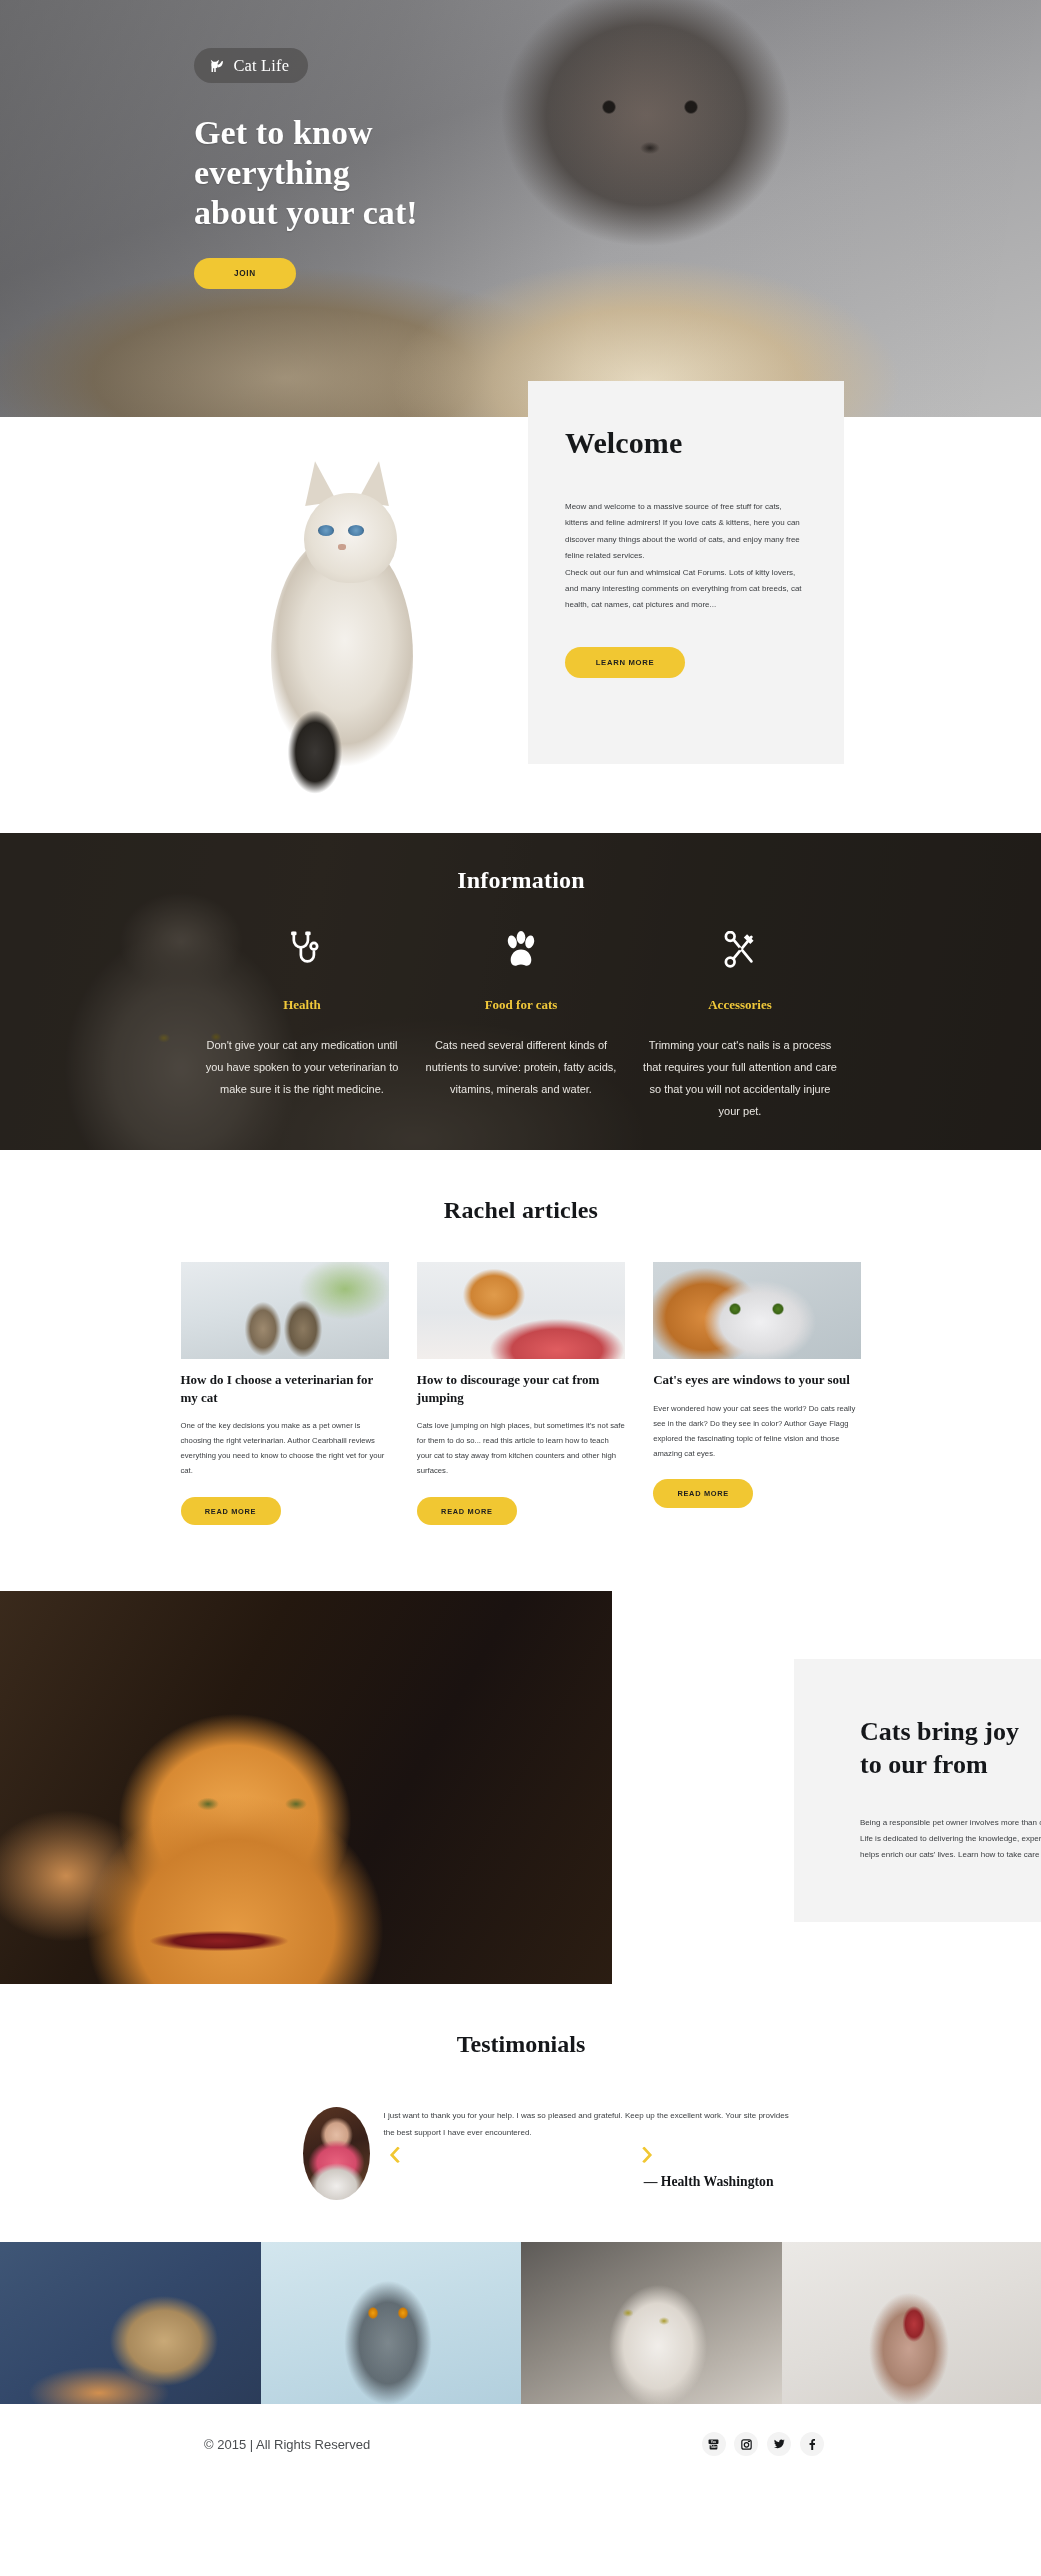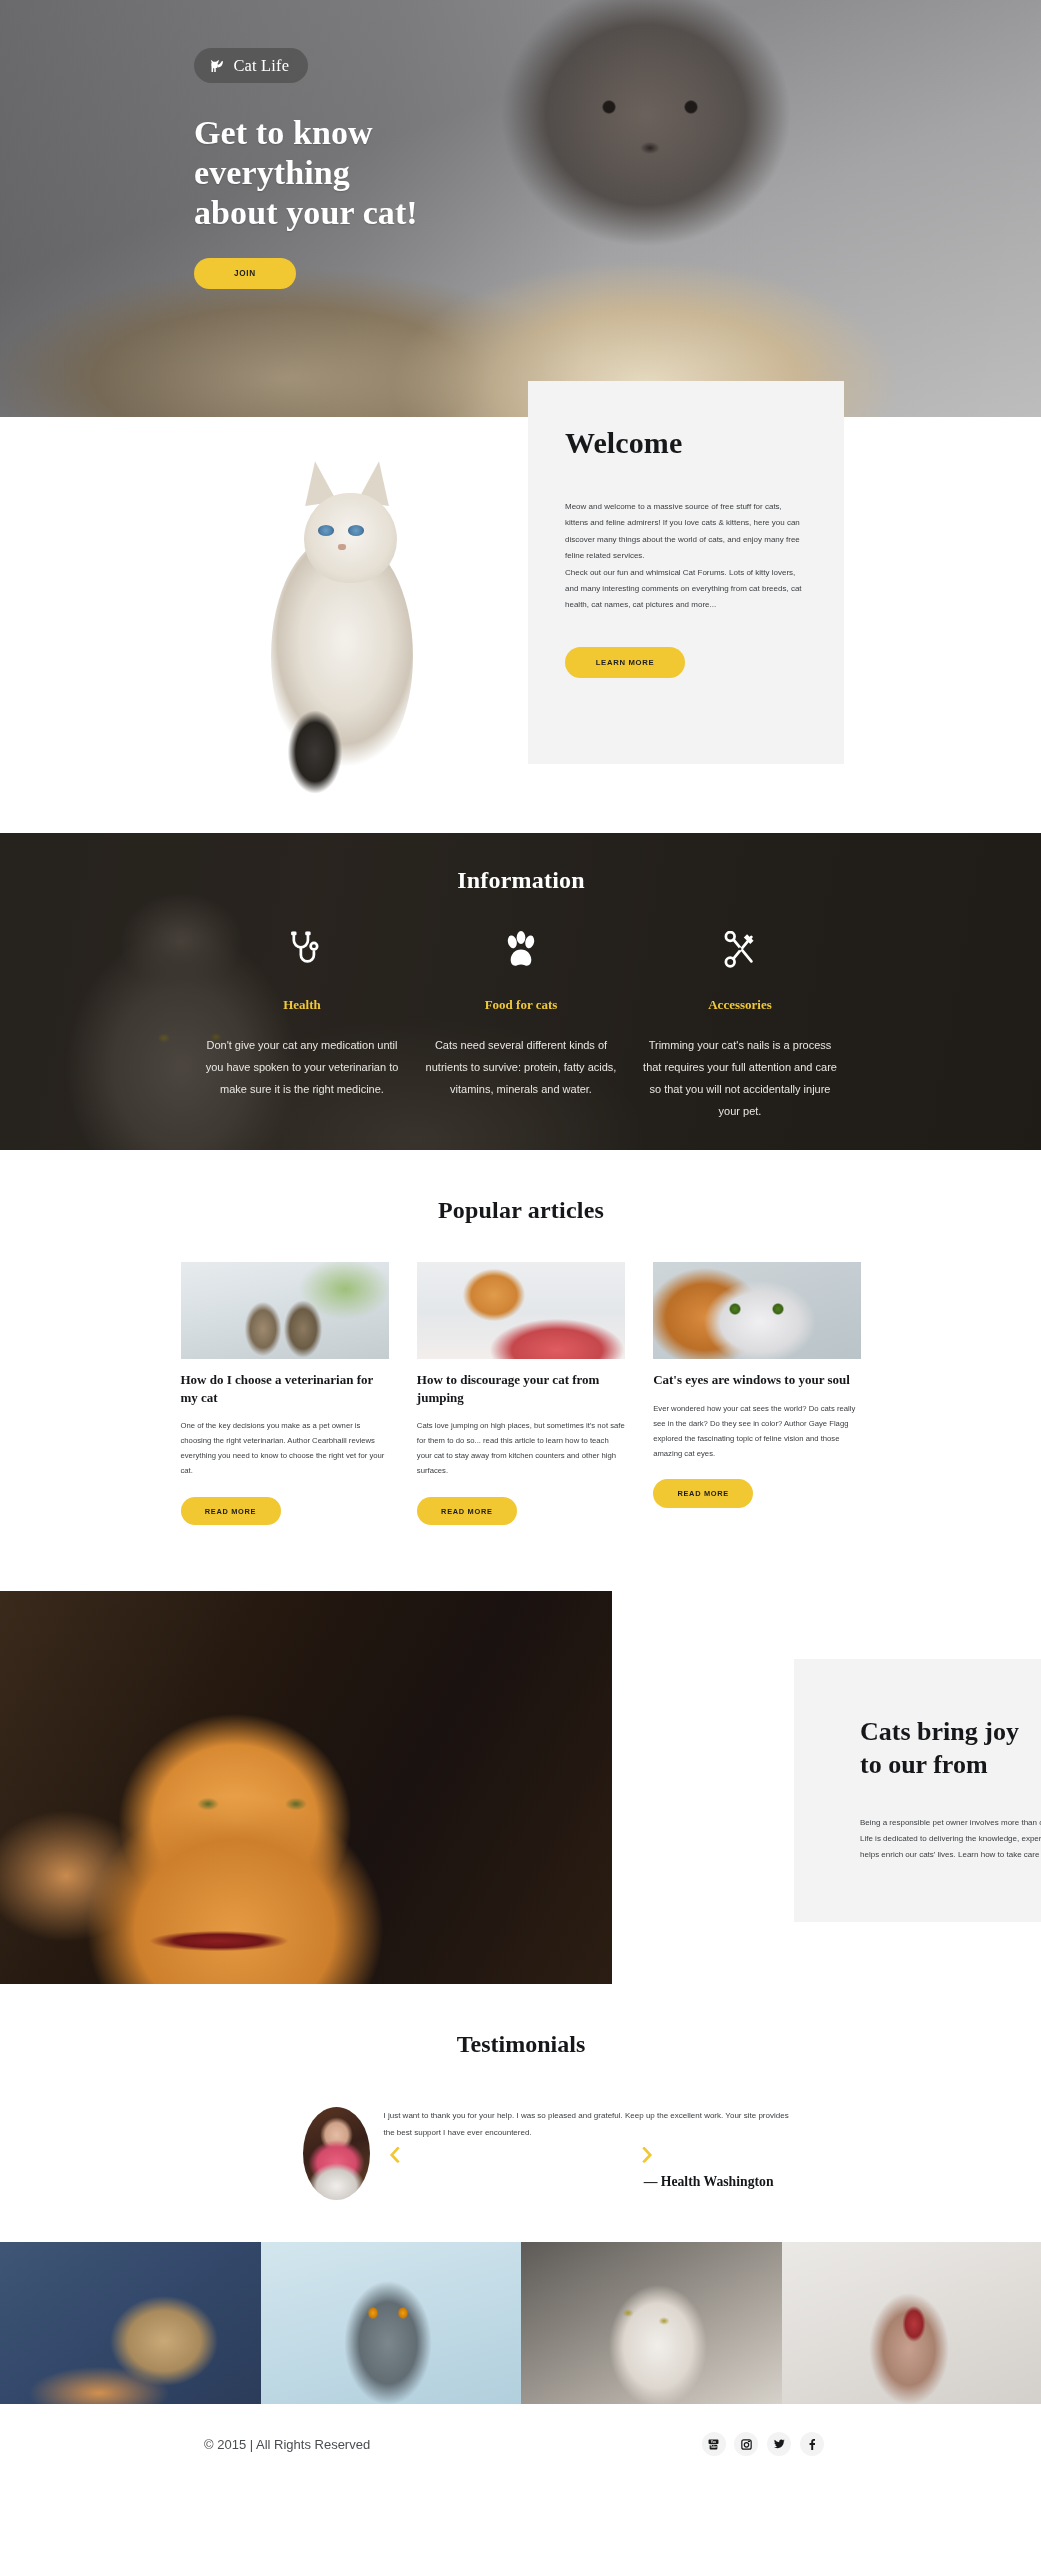--- a/index.html
+++ b/index.html
@@ -582,21 +582,21 @@
           </div>
           <div class="info-name">Accessories</div>
           <p class="info-desc">Trimming your cat's nails is a process that requires your full attention and care so that you will not accidentally injure your pet.</p>
         </div>
 
       </div>
     </div>
   </section>
 
   <section class="articles">
-    <h2 class="articles-title">Popular articles</h2>
+    <h2 class="articles-title">Rachel articles</h2>
     <div class="cards">
 
       <article class="card">
         <div class="card-img img-kittens"></div>
         <h3 class="card-title">How do I choose a veterinarian for my cat</h3>
         <p class="card-text">One of the key decisions you make as a pet owner is choosing the right veterinarian. Author Cearbhaill reviews everything you need to know to choose the right vet for your cat.</p>
         <button class="btn btn-read">READ MORE</button>
       </article>
 
       <article class="card">

